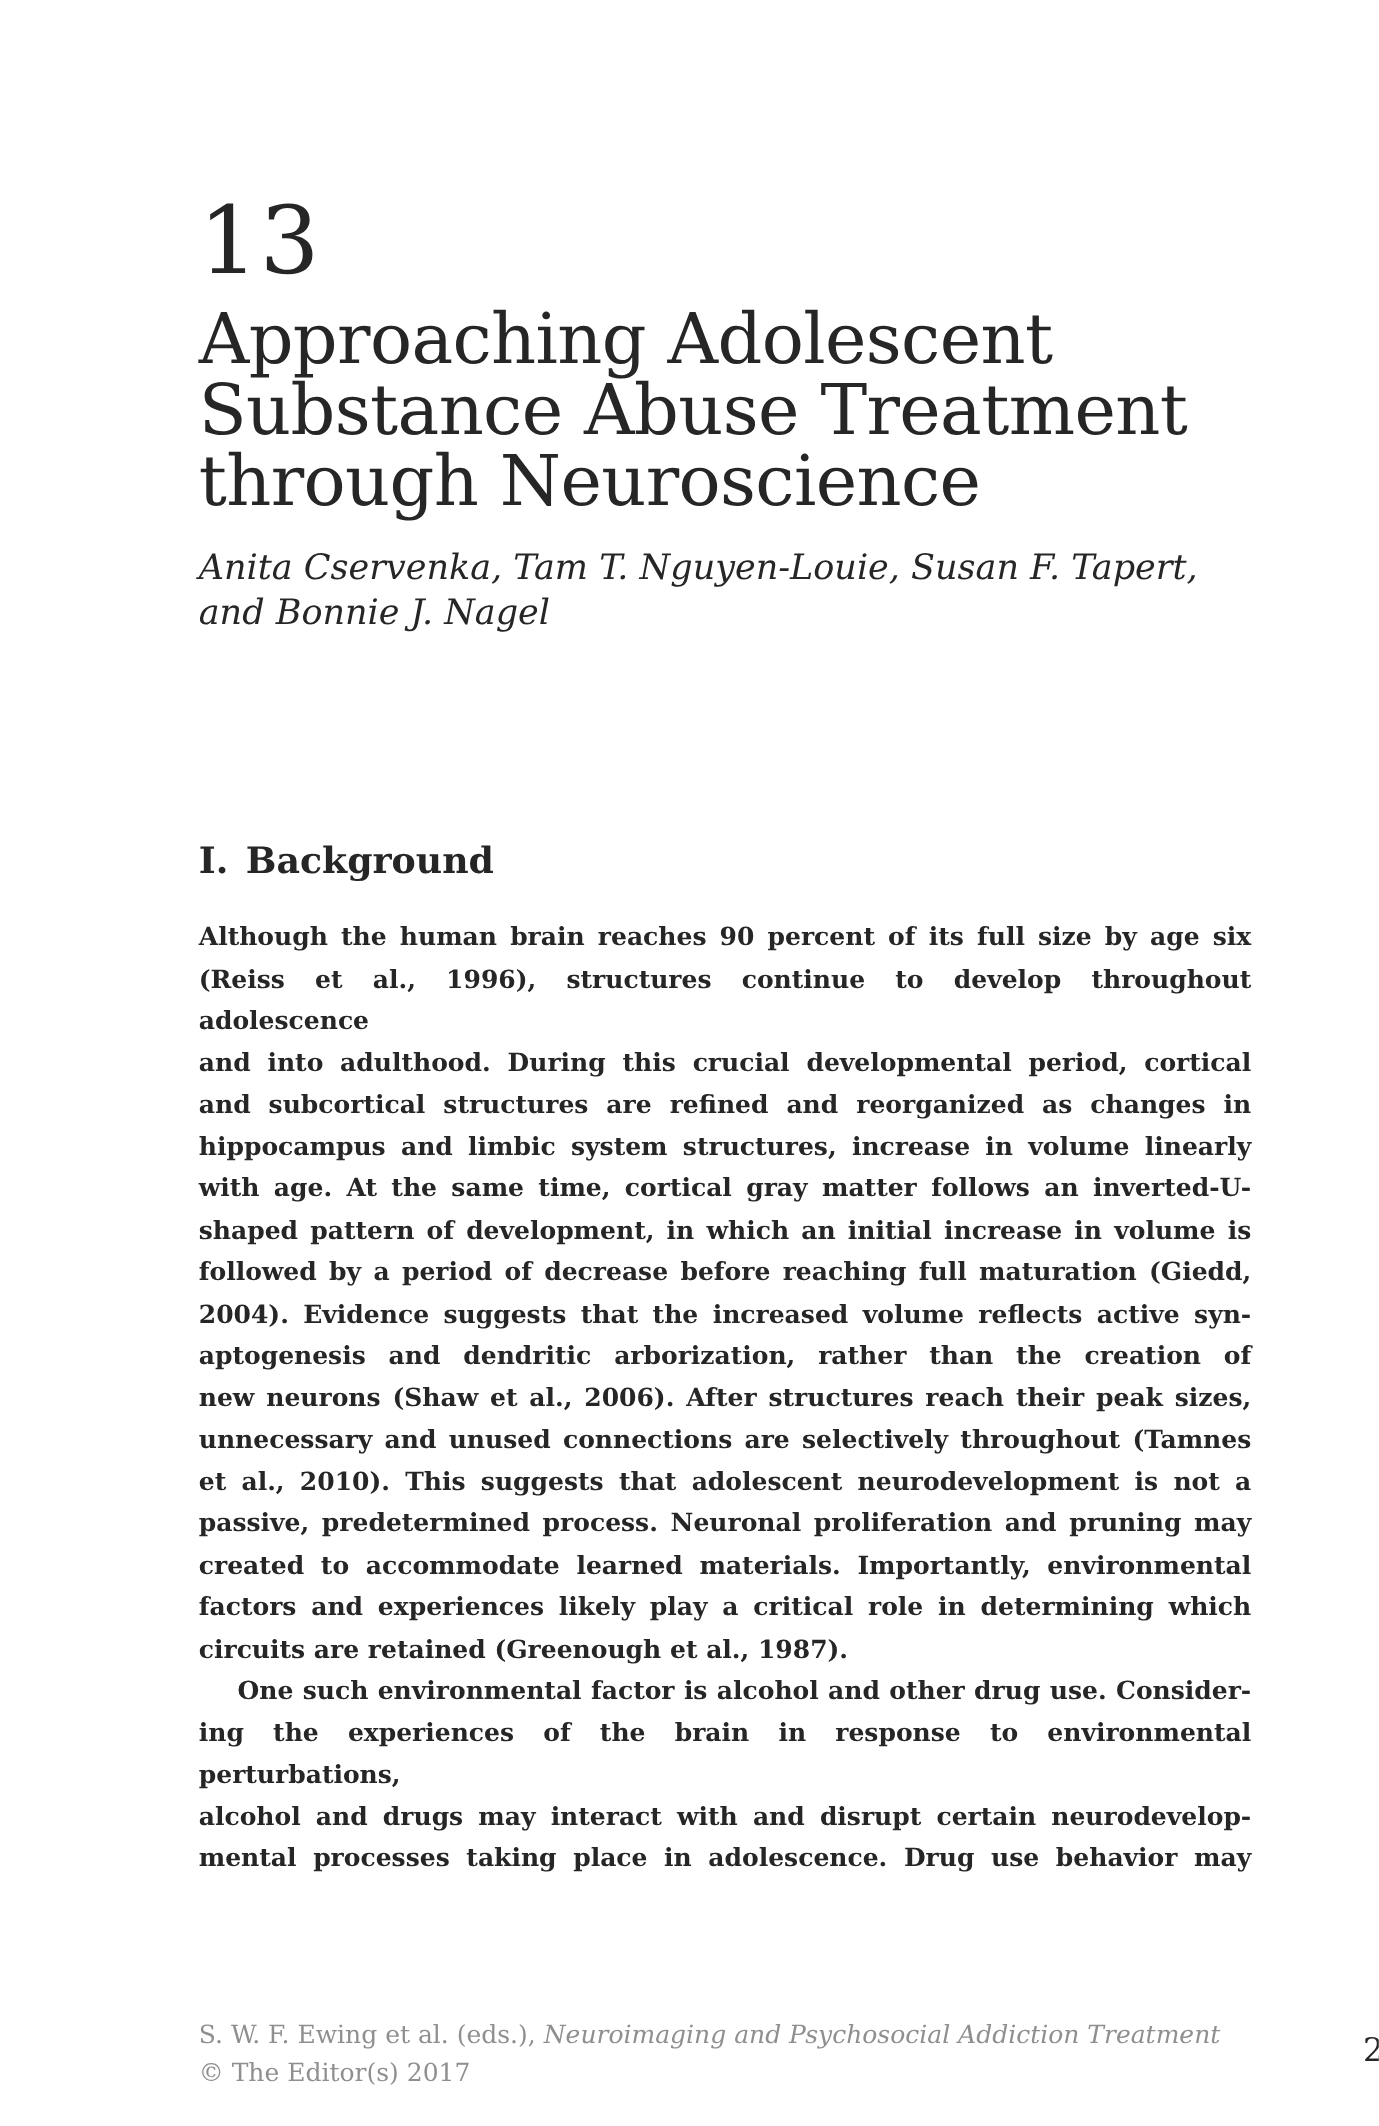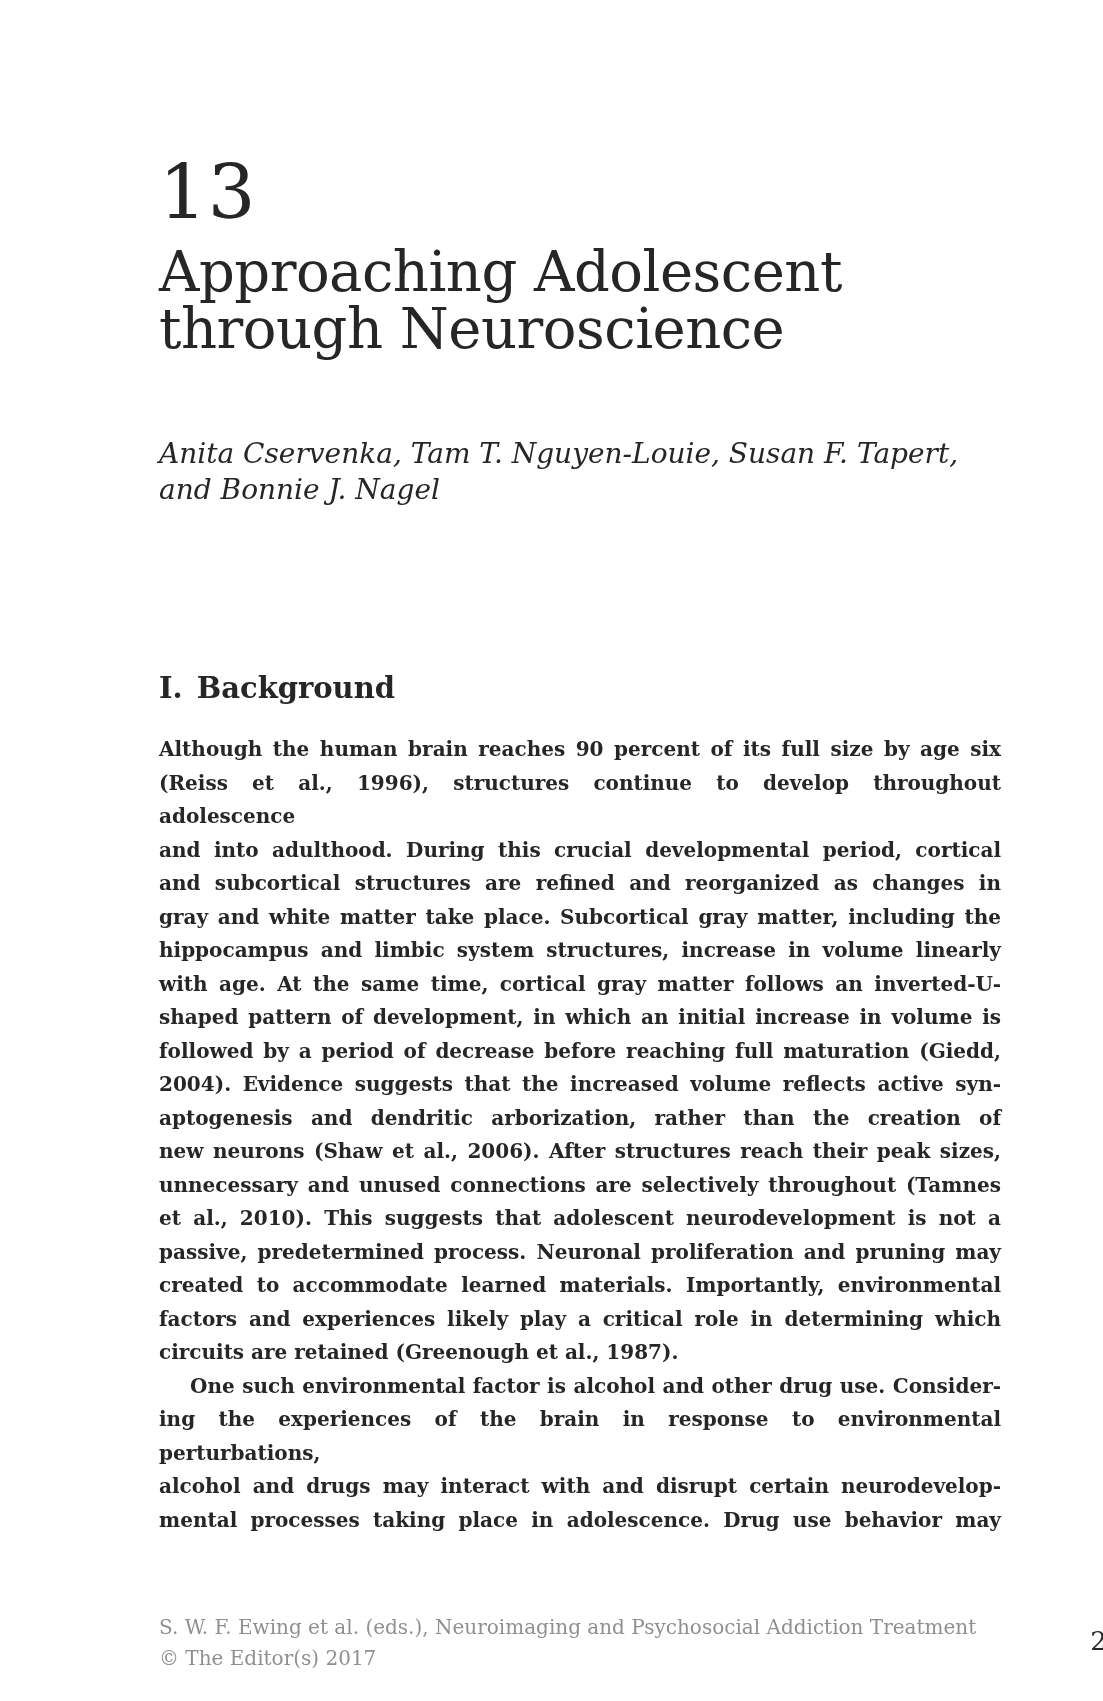--- a/index.html
+++ b/index.html
@@ -80,52 +80,52 @@
   .footer {
     position: absolute;
     left: 122px;
     top: 1612px;
     width: 960px;
     font-size: 20px;
     line-height: 31px;
     color: #8f8f8f;
     white-space: nowrap;
   }
-  .footer .book-title { }
+  .footer .book-title { font-style: italic; }
 </style>
 </head>
 <body>
 
 <div class="page">
 
   <div class="chapter-number">13</div>
 
   <div class="chapter-title">
 
   <div class="title-line">Approaching Adolescent</div>
+      <div class="title-line">Substance Abuse Treatment</div>
       <div class="title-line">through Neuroscience</div>
     </div>
 
   <div class="authors">
 
   <div class="author-line">Anita Cservenka, Tam T. Nguyen-Louie, Susan F. Tapert,</div>
       <div class="author-line">and Bonnie J. Nagel</div>
     </div>
 
   <div class="section-heading">
     <span class="sec-num">I.</span><span>Background</span>
   </div>
 
   <div class="body-text">
 
   <div class="body-line">Although the human brain reaches 90 percent of its full size by age six</div>
       <div class="body-line">(Reiss et al., 1996), structures continue to develop throughout adolescence</div>
       <div class="body-line">and into adulthood. During this crucial developmental period, cortical</div>
       <div class="body-line">and subcortical structures are refined and reorganized as changes in</div>
-      <div class="body-line">gray and white matter take place. Subcortical gray matter, including the</div>
       <div class="body-line">hippocampus and limbic system structures, increase in volume linearly</div>
       <div class="body-line">with age. At the same time, cortical gray matter follows an inverted-U-</div>
       <div class="body-line">shaped pattern of development, in which an initial increase in volume is</div>
       <div class="body-line">followed by a period of decrease before reaching full maturation (Giedd,</div>
       <div class="body-line">2004). Evidence suggests that the increased volume reflects active syn-</div>
       <div class="body-line">aptogenesis and dendritic arborization, rather than the creation of</div>
       <div class="body-line">new neurons (Shaw et al., 2006). After structures reach their peak sizes,</div>
       <div class="body-line">unnecessary and unused connections are selectively throughout (Tamnes</div>
       <div class="body-line">et al., 2010). This suggests that adolescent neurodevelopment is not a</div>
       <div class="body-line">passive, predetermined process. Neuronal proliferation and pruning may</div>

